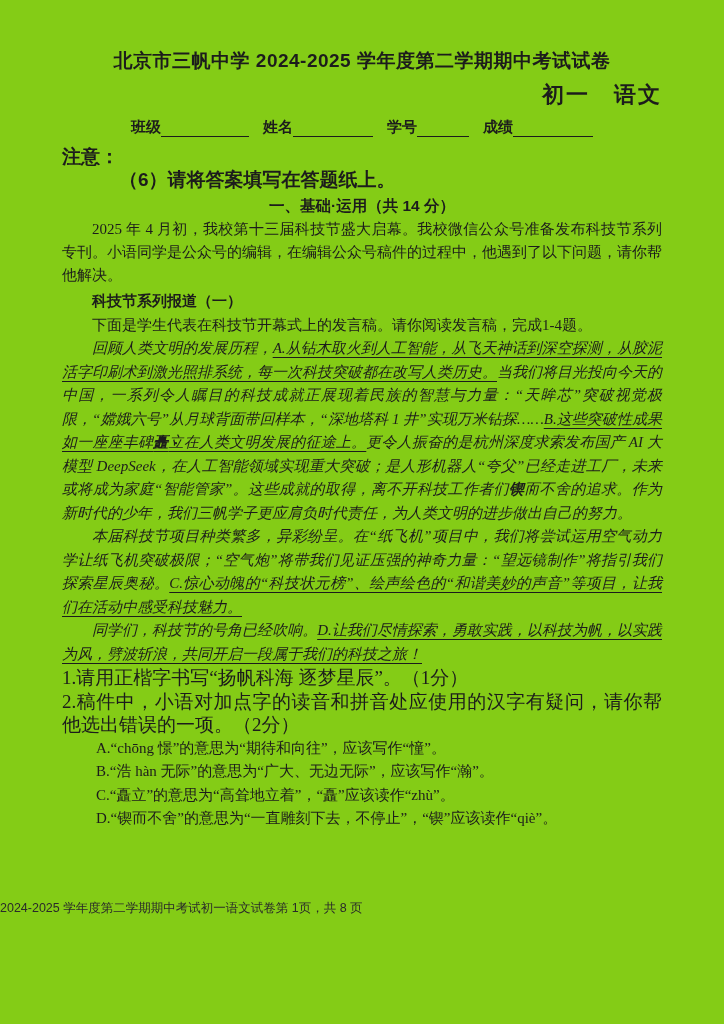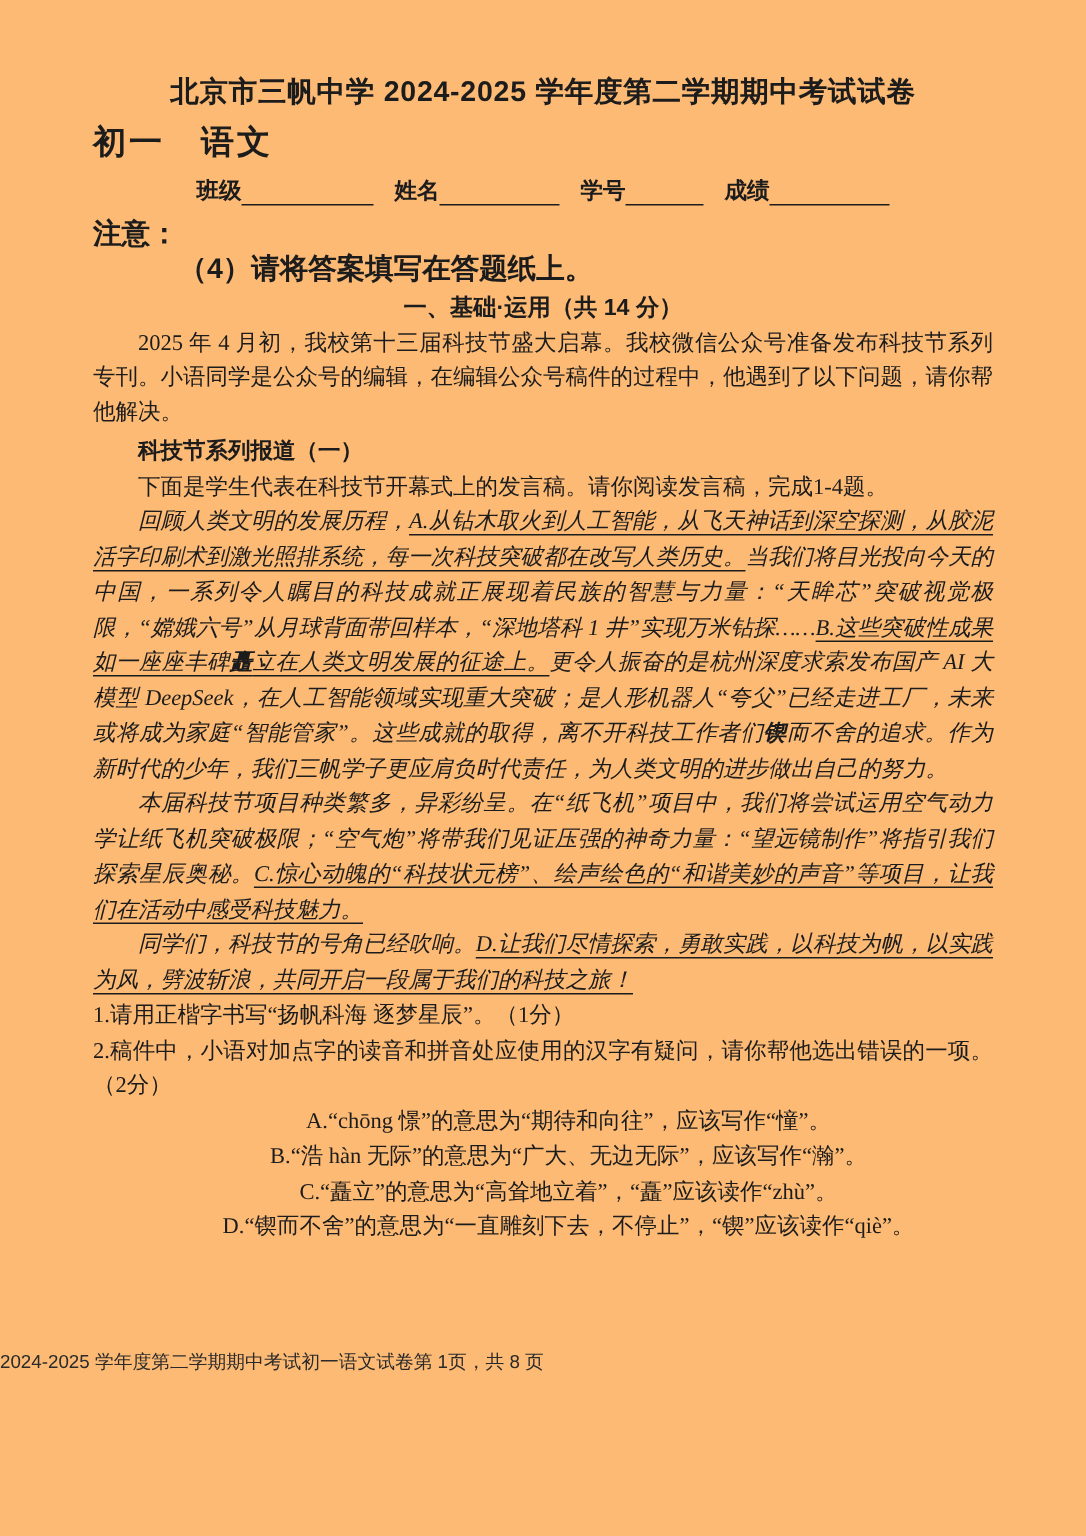--- a/index.html
+++ b/index.html
@@ -5,39 +5,39 @@
   * { margin: 0; padding: 0; box-sizing: border-box; }
   html, body {
     background: #ffffff;
     font-family: "Liberation Serif", "DejaVu Serif", serif;
     color: #1c1c1c;
   }
   .page {
     position: relative;
     width: 724px;
     height: 1024px;
-    background: #fdba74;
+    background: #84cc16;
     overflow: hidden;
   }
   .content {
     width: 600px;
     margin: 0 auto;
     padding-top: 48px;
   }
   
   .exam-title {
     text-align: center;
     font-family: "Liberation Sans", "DejaVu Sans", sans-serif;
     font-weight: bold;
     font-size: 19px;
     letter-spacing: 0.5px;
     margin-bottom: 6px;
   }
   .exam-subject {
-    text-align: left;
+    text-align: right;
     font-family: "Liberation Sans", "DejaVu Sans", sans-serif;
     font-weight: bold;
     font-size: 22px;
     letter-spacing: 2px;
     margin-bottom: 8px;
   }
   .fill-line {
     display: flex;
     justify-content: center;
     align-items: flex-start;
@@ -104,30 +104,30 @@
   .dot::after {
     content: "\2022";
     position: absolute;
     left: 50%;
     transform: translateX(-50%);
     bottom: -0.62em;
     font-size: 0.55em;
     font-style: normal;
   }
   p.question {
-    font-size: 15px;
+    font-size: 19px;
     line-height: 23.5px;
     text-align: justify;
     text-indent: 0;
   }
   .options { margin-left: 34px; }
   p.option {
     font-size: 15px;
     line-height: 23.5px;
-    text-align: center;
+    text-align: left;
     text-indent: 0;
   }
   .footer {
     position: absolute;
     left: 0;
     width: 100%;
     top: 900px;
     font-size: 12.5px;
     color: #2a2a2a;
     font-family: "Liberation Sans", "DejaVu Sans", sans-serif;
@@ -158,21 +158,21 @@
       <span class="fill-item">
         <span>成绩</span>
         <span class="blank w-mid"></span>
       </span>
     </div>
 
     <div class="notice">
       <span class="notice-label">注意：</span>
       <span>
         <br>
-        <span>（4）请将答案填写在答题纸上。</span>
+        <span>（6）请将答案填写在答题纸上。</span>
       </span>
     </div>
 
     <div class="section-heading">一、基础·运用（共 14 分）</div>
 
     <p class="body-text">2025 年 4 月初，我校第十三届科技节盛大启幕。我校微信公众号准备发布科技节系列专刊。小语同学是公众号的编辑，在编辑公众号稿件的过程中，他遇到了以下问题，请你帮他解决。</p>
 
     <p class="body-text report-title">科技节系列报道（一）</p>
 
     <p class="body-text">下面是学生代表在科技节开幕式上的发言稿。请你阅读发言稿，完成1-4题。</p>

